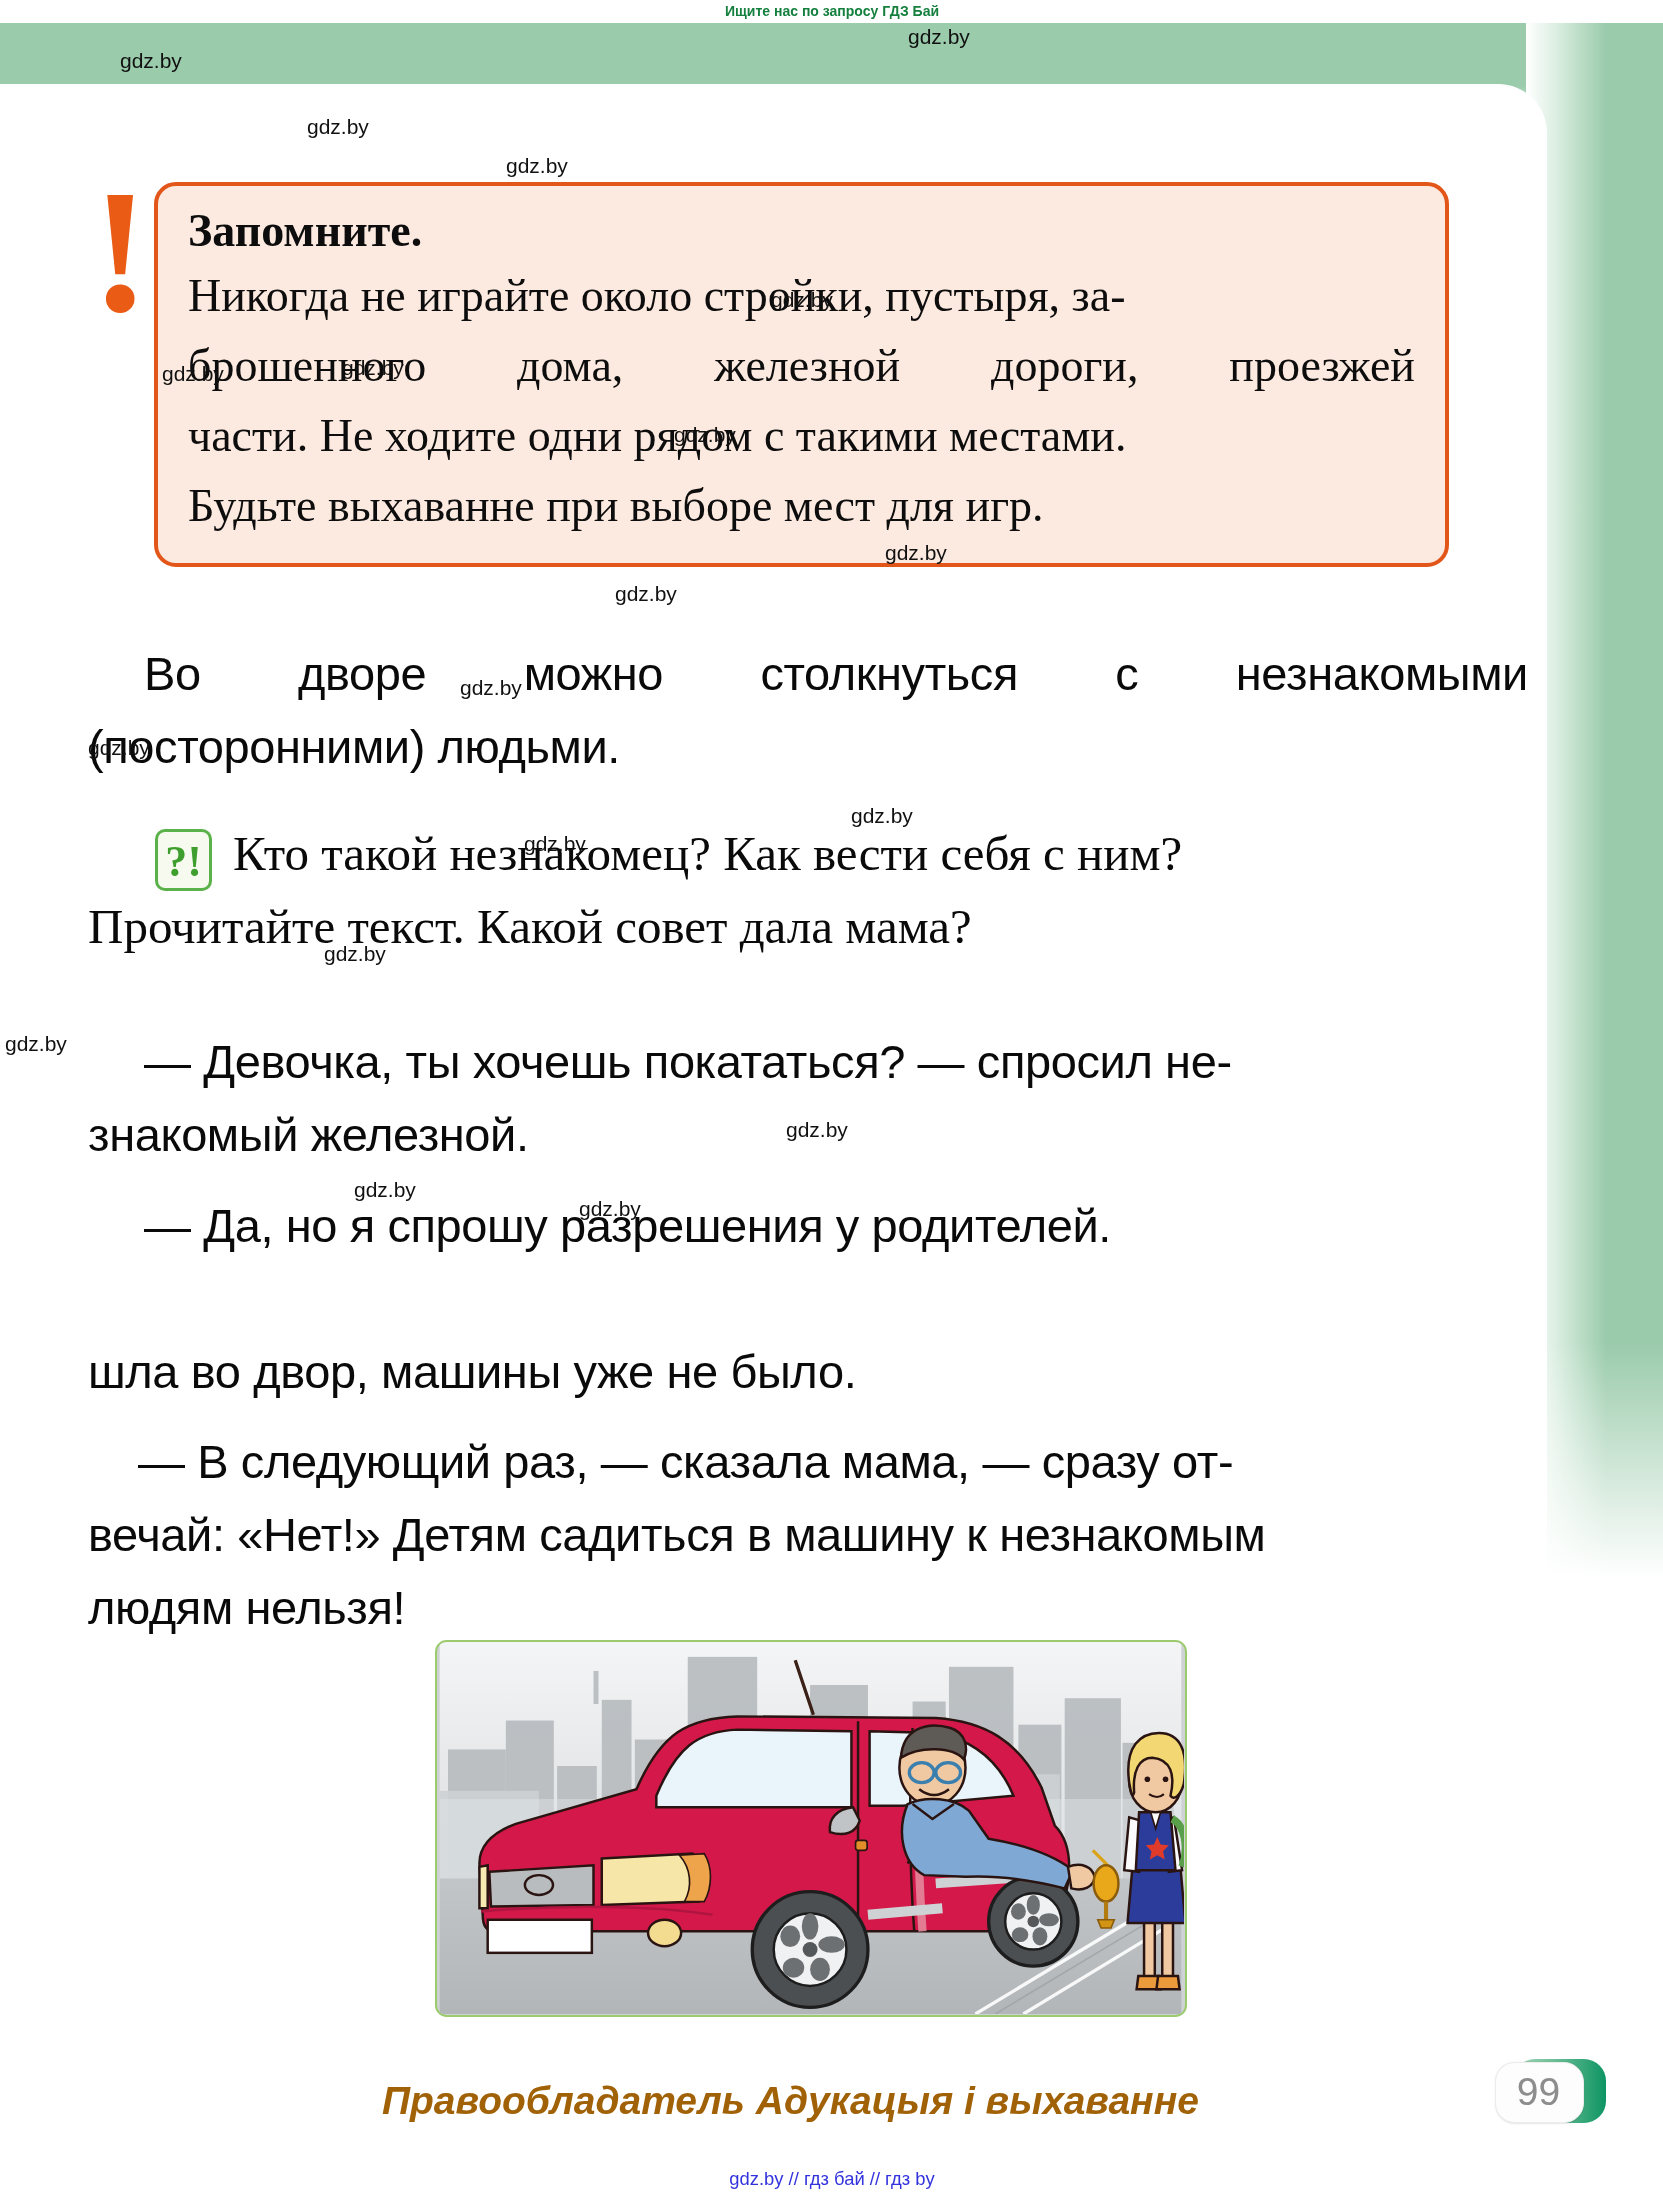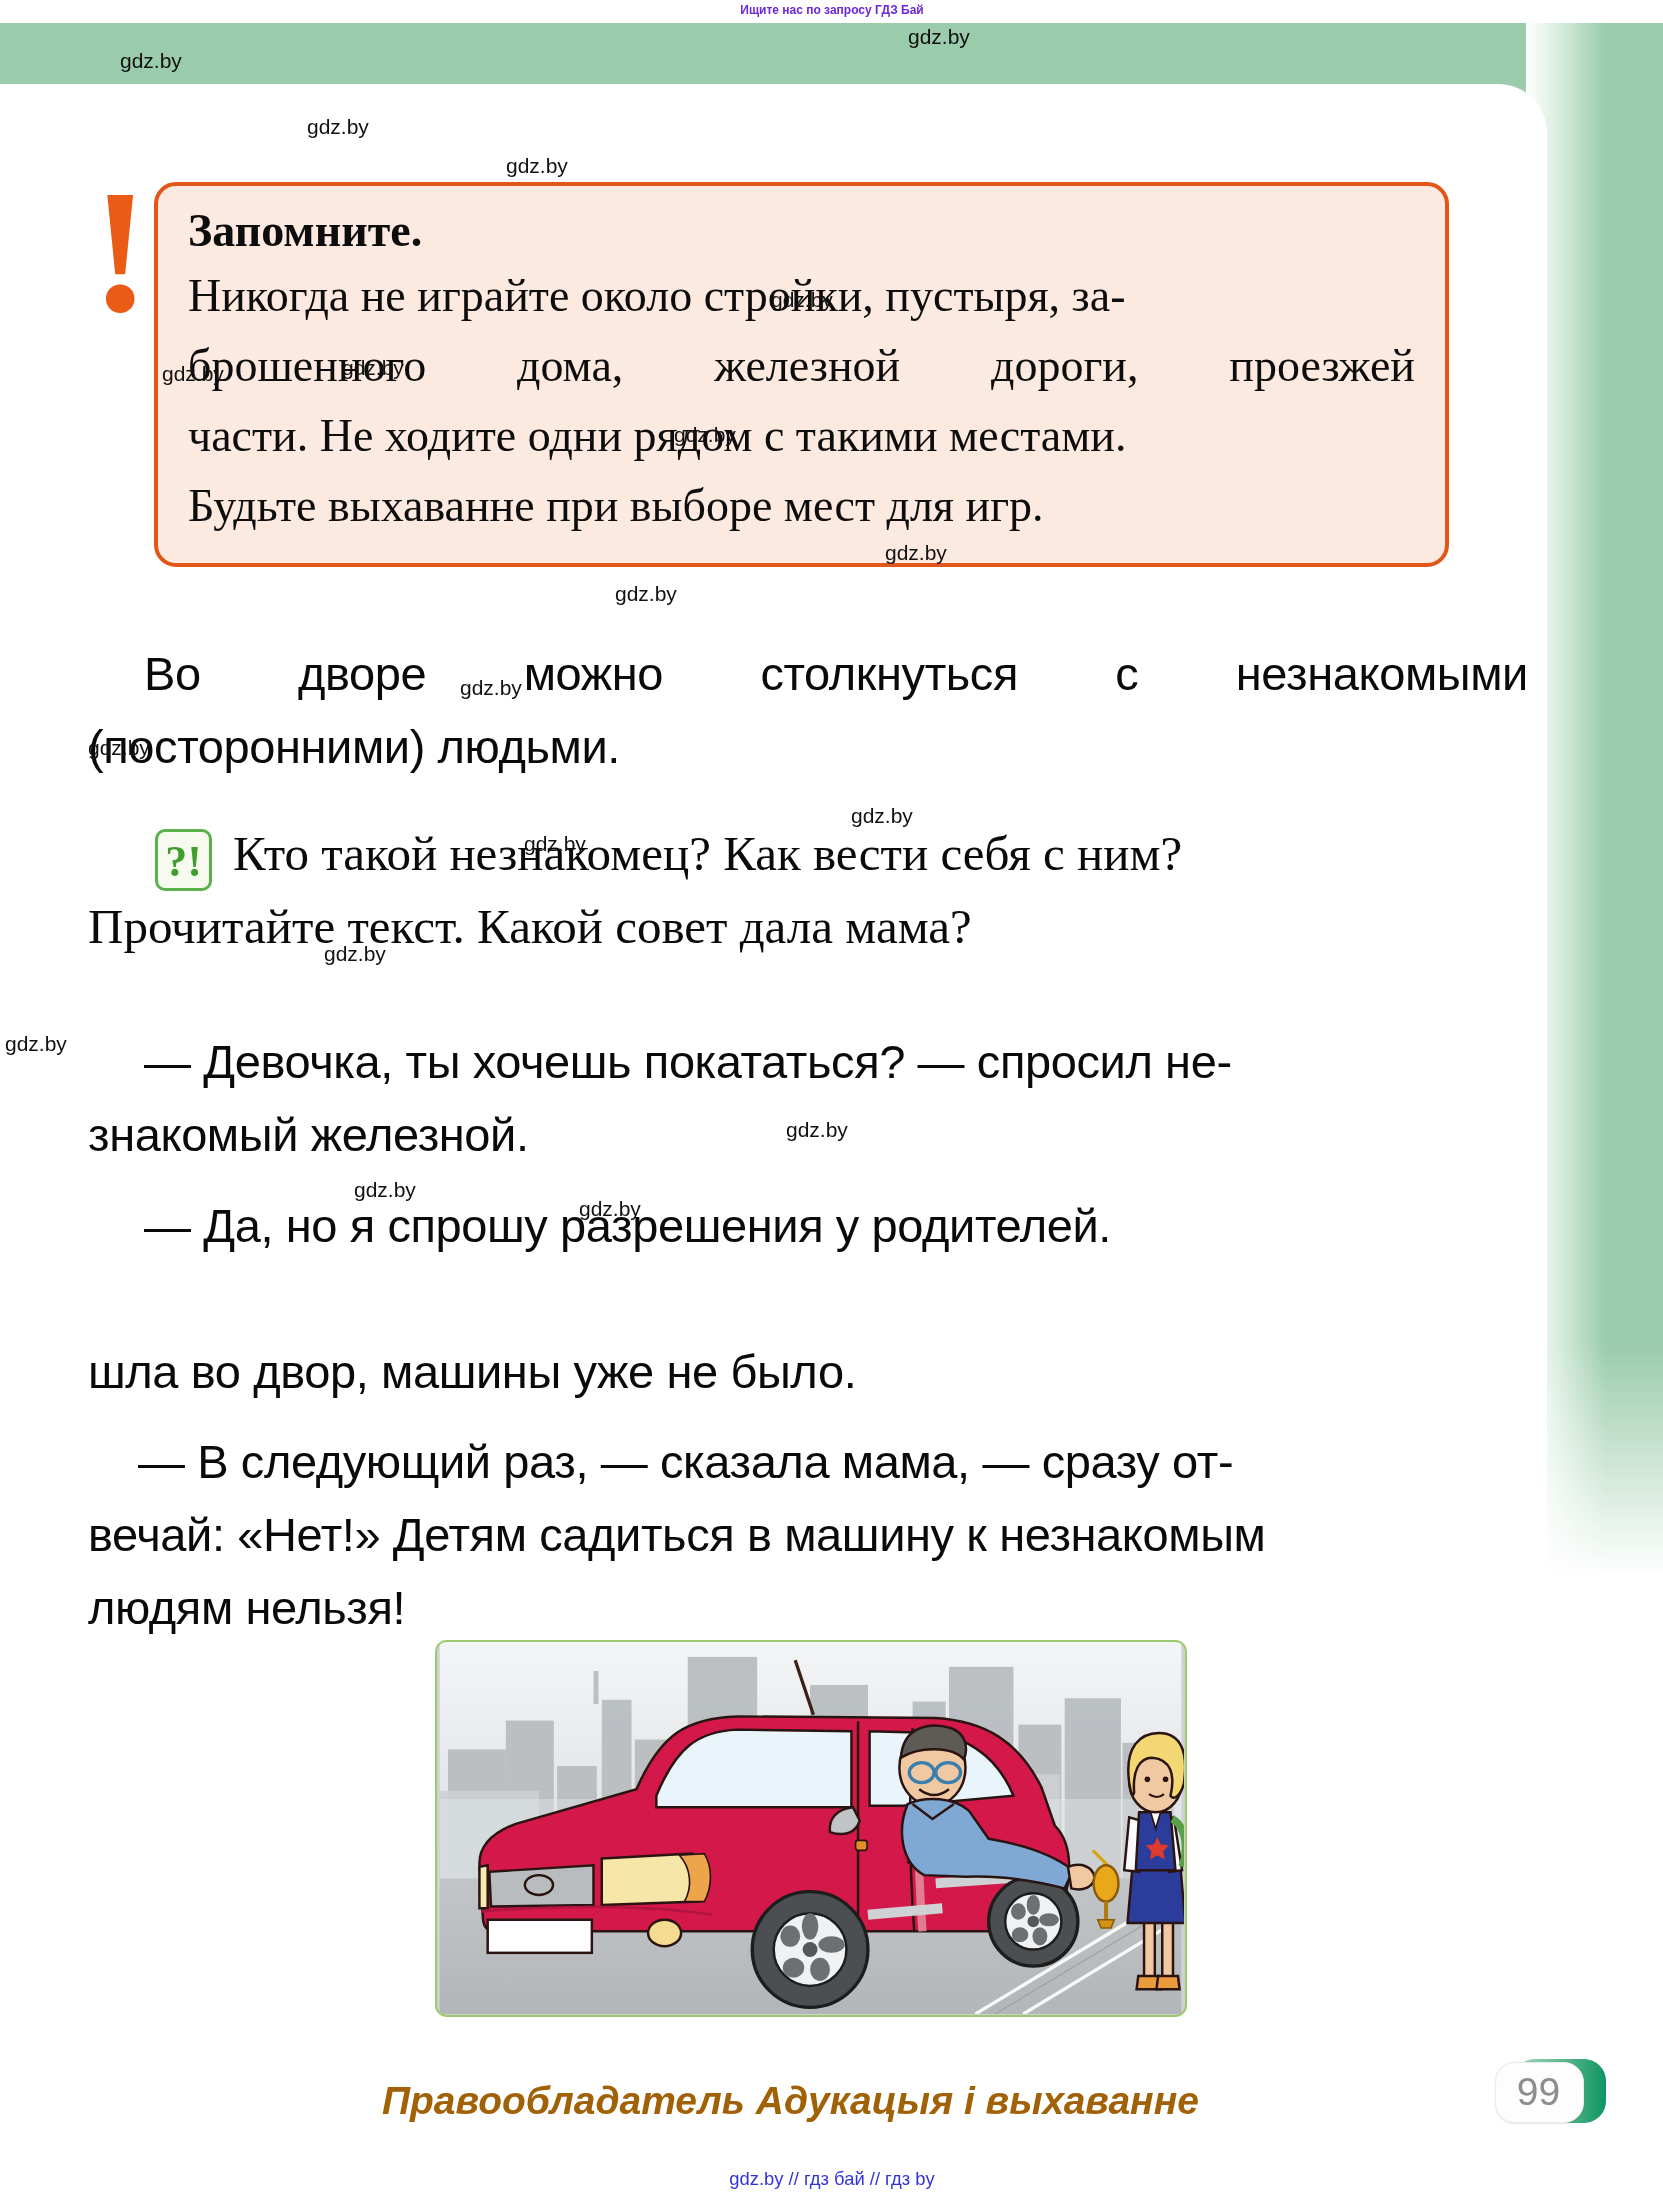--- a/index.html
+++ b/index.html
@@ -31,22 +31,22 @@
     position:absolute;left:0;top:84px;width:1547px;height:1551px;
     background:#ffffff;
     border-top-right-radius:49px;
     z-index:3;
   }
 
   
   #promo{
     position:absolute;left:0;top:2.5px;width:1664px;
     text-align:center;
-    color:#6d28d9;
-    font-size:12px;font-weight:bold;
+    color:#15803d;
+    font-size:14px;font-weight:bold;
     z-index:10;
   }
 
   
   #content{position:absolute;left:0;top:0;width:1664px;height:2205px;z-index:6;}
 
   
   #remember-wrap{position:absolute;left:91px;top:180px;width:1434px;}
   #bang{
     position:absolute;left:0;top:0;width:50px;height:164px;

